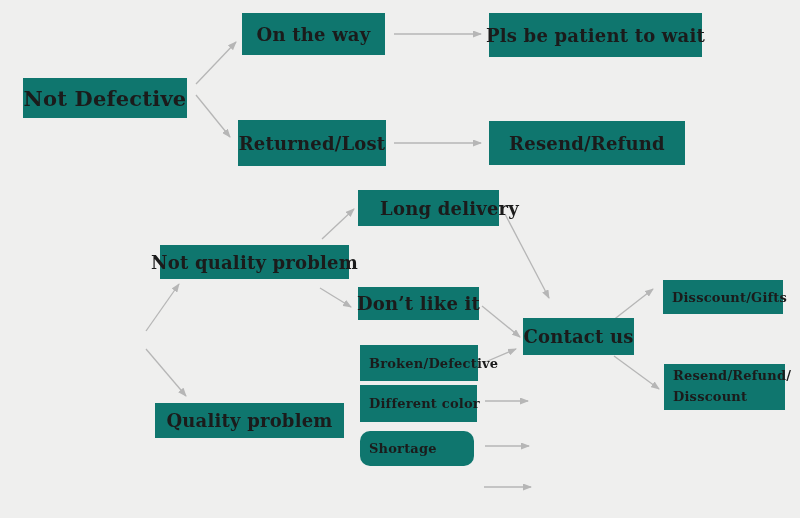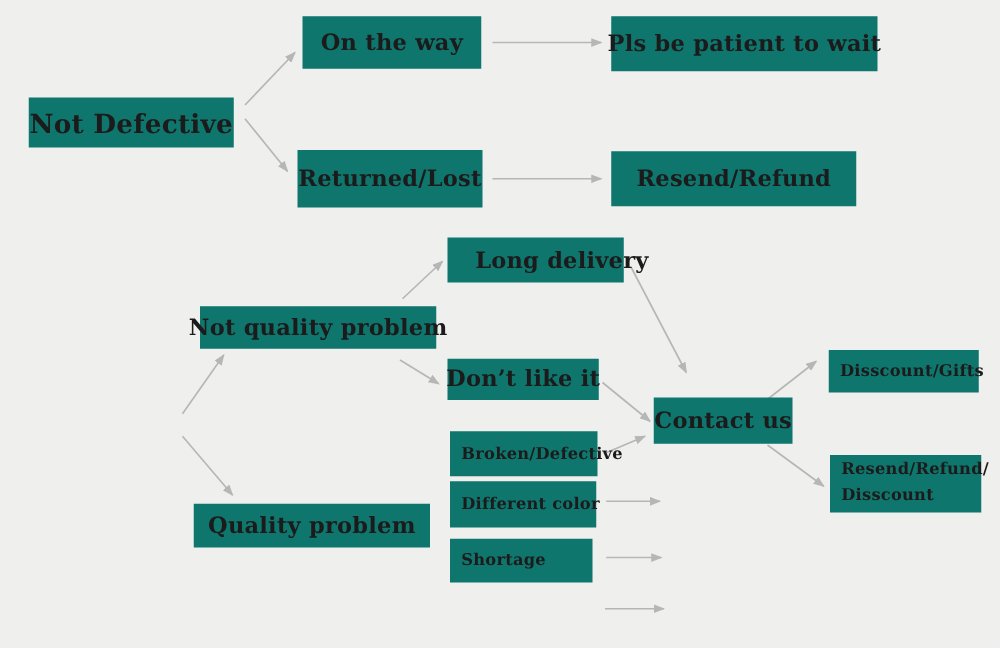--- a/index.html
+++ b/index.html
@@ -35,21 +35,21 @@
   #n-pls-patient    {left:489px; top:13px;  width:213px; height:44px;}
   #n-returned-lost  {left:238px; top:120px; width:148px; height:46px;}
   #n-resend-refund  {left:489px; top:121px; width:196px; height:44px;}
   #n-received       {left:18px;  top:324px; width:122px; height:37px;}
   #n-not-quality    {left:160px; top:245px; width:189px; height:34px;}
   #n-long-delivery  {left:358px; top:190px; width:141px; height:36px;padding-left:42px;}
   #n-dont-like      {left:358px; top:287px; width:121px; height:33px;}
   #n-quality        {left:155px; top:403px; width:189px; height:35px;}
   #n-broken         {left:360px; top:345px; width:118px; height:36px;}
   #n-diff-color     {left:360px; top:385px; width:117px; height:37px;}
-  #n-shortage       {left:360px; top:431px; width:114px; height:35px;}
+  #n-shortage       {left:360px; top:431px; width:114px; height:35px;border-radius:10px;}
   #n-wrong-items    {left:362px; top:474px; width:113px; height:34px;}
   #n-contact-us     {left:523px; top:318px; width:111px; height:37px;}
   #n-discount-gifts {left:663px; top:280px; width:120px; height:34px;}
   #n-resend-disc    {left:664px; top:364px; width:121px; height:46px;}
   line.edge{stroke:#b6b6b6;stroke-width:1.3;}
 </style>
 </head>
 <body>
 
 <div id="canvas">

